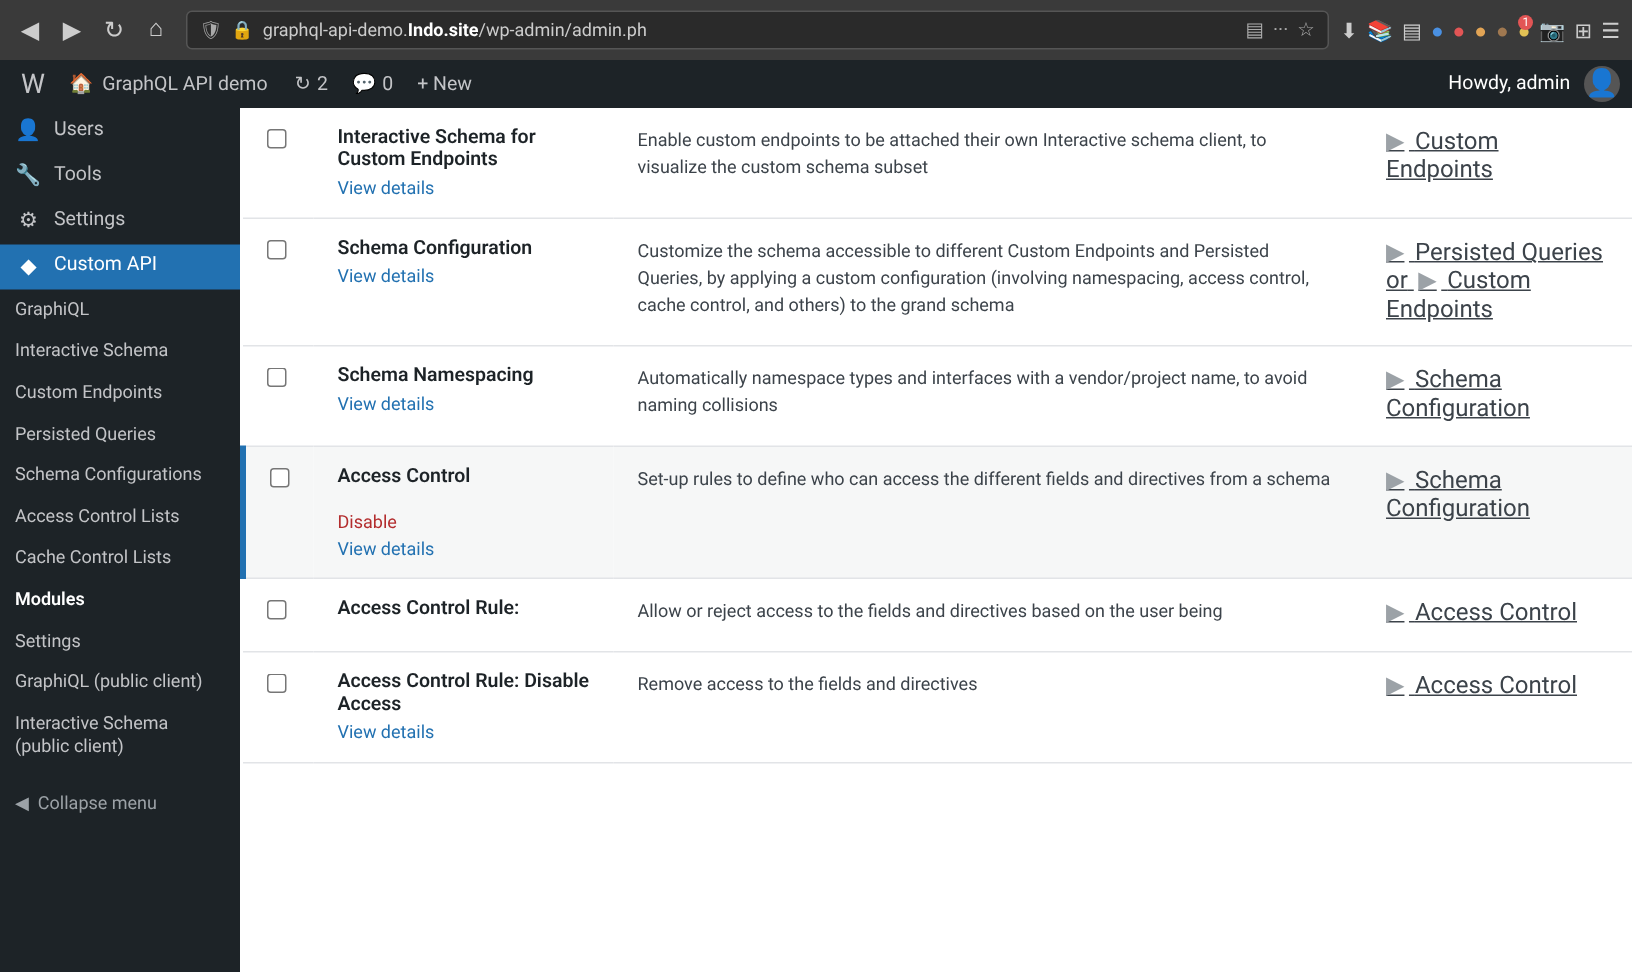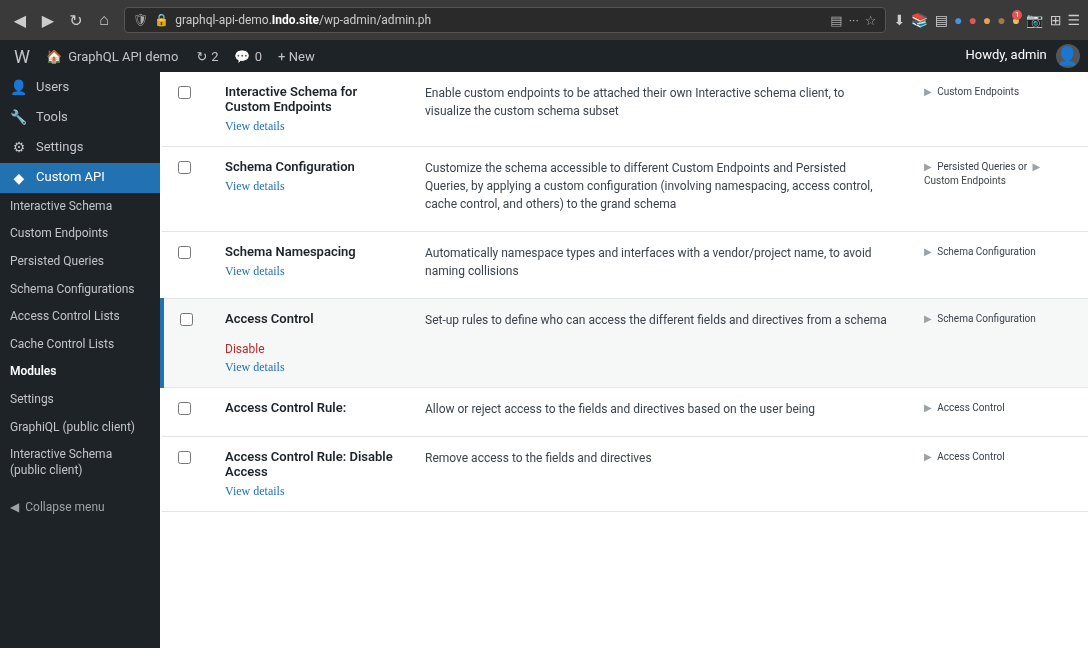--- a/index.html
+++ b/index.html
@@ -40,22 +40,22 @@
     
     .modules-table { width: 100%; border-collapse: collapse; }
     .module-row { border-bottom: 1px solid #e2e4e7; }
     .module-row td { padding: 12px 16px; vertical-align: top; }
     .module-row td:first-child { width: 36px; padding-top: 14px; }
     .module-row td:nth-child(2) { width: 200px; }
     .module-row td:nth-child(3) { flex: 1; }
     .module-row td:last-child { width: 180px; color: #3c434a; font-size: 12px; }
     .module-name { font-weight: 600; font-size: 13px; color: #1d2327; margin-bottom: 4px; }
     .module-desc { font-size: 12px; color: #3c434a; line-height: 1.5; margin-bottom: 6px; }
-    .module-link { color: #2271b1; font-size: 12px; text-decoration: none; cursor: pointer; font-family: Liberation Serif, serif; }
-    .module-requires { font-size: 10px; color: #3c434a; }
+    .module-link { color: #2271b1; font-size: 12px; text-decoration: none; cursor: pointer; }
+    .module-requires { font-size: 16px; color: #3c434a; text-decoration: underline; }
     .module-requires .arrow { color: #9ca2a7; margin-right: 3px; }
     .disable-link { color: #b32d2e; font-size: 12px; cursor: pointer; text-decoration: none; display: block; margin-top: 16px; }
     .checkbox-cell input[type="checkbox"] { cursor: pointer; }
 
     table { width: 100%; }
   </style>
 </head>
 <body>
 
 <div class="browser-chrome">
@@ -132,20 +132,23 @@
       <span class="sidebar-icon">⚙</span>
       <span>Settings</span>
     </div>
 
     <div class="sidebar-item active">
       <span class="sidebar-icon">◆</span>
       <span>Custom API</span>
     </div>
 
     <div class="sidebar-item sub">
+      <span>GraphiQL</span>
+    </div>
+    <div class="sidebar-item sub">
       <span>Interactive Schema</span>
     </div>
     <div class="sidebar-item sub">
       <span>Custom Endpoints</span>
     </div>
     <div class="sidebar-item sub">
       <span>Persisted Queries</span>
     </div>
     <div class="sidebar-item sub">
       <span>Schema Configurations</span>

